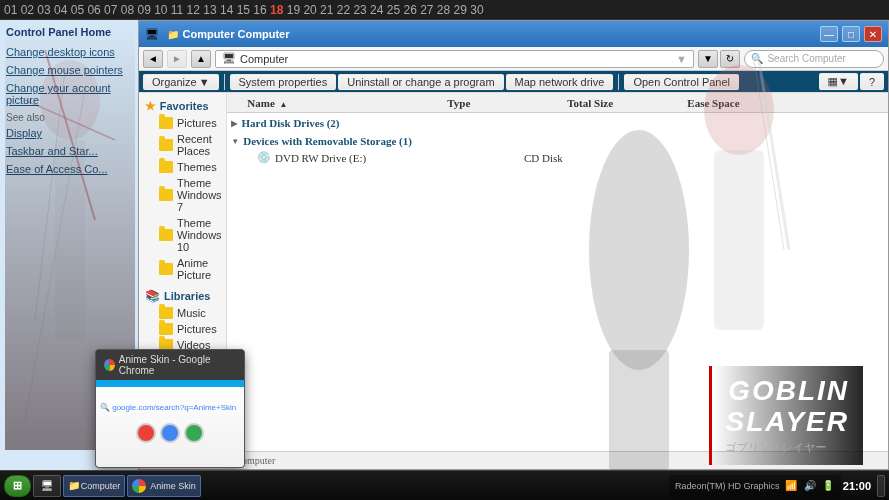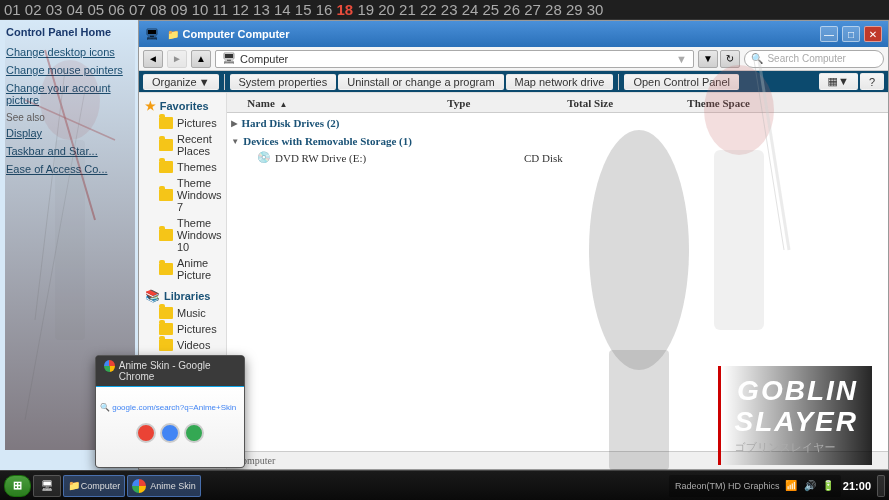--- a/index.html
+++ b/index.html
@@ -25,21 +25,21 @@
     .wallpaper-bg {
       position: absolute;
       inset: 0;
       background: linear-gradient(135deg, #1a1a2e 0%, #16213e 40%, #0f3460 100%);
     }
 
     
     .goblin-slayer-brand {
       position: absolute;
       bottom: 35px;
-      right: 17px;
+      right: 26px;
       display: flex;
       flex-direction: column;
       align-items: flex-start;
     }
 
     .goblin-slayer-title {
       font-size: 28px;
       font-weight: 900;
       color: white;
       letter-spacing: 2px;
@@ -453,23 +453,23 @@
       border-radius: 4px;
       overflow: hidden;
       box-shadow: 0 4px 12px rgba(0,0,0,0.5);
     }
 
     .chrome-popup-title {
       background: #3a3a3a;
       padding: 4px 8px;
       font-size: 10px;
       color: #ddd;
-      border-bottom: 1px solid #0ea5e9;
-      display: flex;
-      align-items: flex-start;
+      border-bottom: 7px solid #0ea5e9;
+      display: flex;
+      align-items: center;
       gap: 4px;
     }
 
     .chrome-icon {
       width: 12px;
       height: 12px;
       border-radius: 50%;
       background: conic-gradient(#ea4335 0deg 90deg, #fbbc05 90deg 180deg, #34a853 180deg 270deg, #4285f4 270deg 360deg);
     }
 
@@ -545,21 +545,21 @@
     .file-col-total { width: 120px; }
     .file-col-free { width: 120px; }
   </style>
 </head>
 <body>
 
 <div class="desktop">
   <div class="wallpaper-bg"></div>
 
   <div class="title-bar-area">
-    <span style="font-size:15px;color:#aaa;margin-right:12px;">01 02 03 04 05 06 07 08 09 10 11 12 13 14 15 16 <span style="color:#e74c3c;font-weight:bold;">18</span> 19 20 21 22 23 24 25 26 27 28 29 30</span>
+    <span style="font-size:12px;color:#aaa;margin-right:12px;">01 02 03 04 05 06 07 08 09 10 11 12 13 14 15 16 <span style="color:#e74c3c;font-weight:bold;">18</span> 19 20 21 22 23 24 25 26 27 28 29 30</span>
   </div>
 
   <div class="cp-sidebar">
     <div class="cp-title">Control Panel Home</div>
     <a class="cp-link">Change desktop icons</a>
     <a class="cp-link">Change mouse pointers</a>
     <a class="cp-link">Change your account picture</a>
     <div class="cp-section-title">See also</div>
     <a class="cp-link">Display</a>
     <a class="cp-link">Taskbar and Star...</a>
@@ -695,21 +695,21 @@
 
       <div style="flex:1;display:flex;flex-direction:column;font-family:Liberation Serif, serif;">
 
         <div class="column-headers">
           <div class="col-name">
             <span>Name</span>
             <span style="font-size:8px;margin-left:2px;">▲</span>
           </div>
           <div class="col-type">Type</div>
           <div class="col-total">Total Size</div>
-          <div class="col-free">Theme Space</div>
+          <div class="col-free">Ease Space</div>
         </div>
 
         <div class="file-list">
 
           <div class="file-group">
             <div class="file-group-header">
               <span class="expand-arrow">▶</span>
               <span>Hard Disk Drives (2)</span>
             </div>
           </div>

